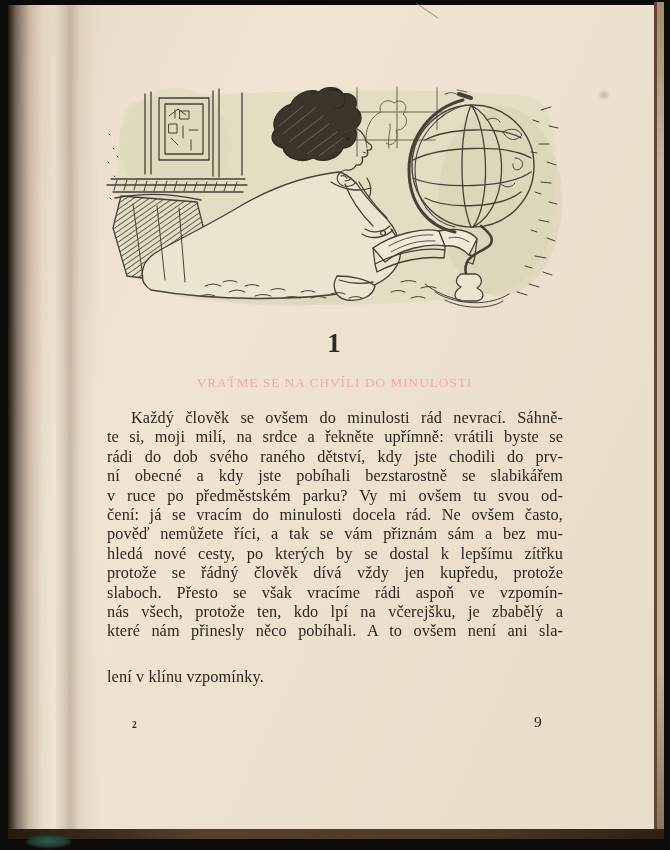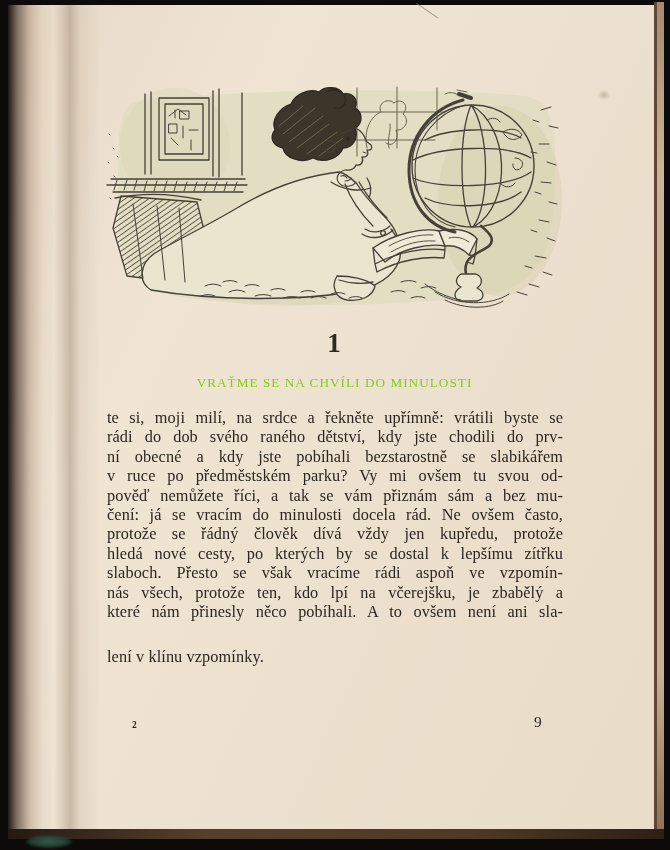--- a/index.html
+++ b/index.html
@@ -22,21 +22,21 @@
         background:radial-gradient(ellipse,#3d6a58 0%,#24463a 55%,rgba(0,0,0,0) 85%);
         filter:blur(1px);opacity:.85;}
   .stain-dot{position:absolute;left:598px;top:90px;width:12px;height:10px;border-radius:50%;
         background:radial-gradient(ellipse,rgba(150,130,100,.45),rgba(0,0,0,0) 75%);}
   .scratch{position:absolute;left:414px;top:10px;width:26px;height:1px;background:rgba(130,108,84,.65);
         transform:rotate(35deg);}
   .illus{position:absolute;left:105px;top:86px;}
   .ch-num{position:absolute;top:328px;left:106px;width:457px;text-align:center;
         font-size:27px;font-weight:bold;letter-spacing:1px;color:#2e2922;}
   .ch-title{position:absolute;top:375px;left:106px;width:457px;text-align:center;
-        font-size:13.2px;letter-spacing:1.05px;color:#84cc16;white-space:nowrap;}
+        font-size:13.2px;letter-spacing:1.05px;color:#fca5a5;white-space:nowrap;}
   .bodytext{position:absolute;top:408px;left:107px;width:456px;
         font-size:16.3px;line-height:19.4px;color:#2b2620;letter-spacing:.1px;}
   .ln{text-align:justify;text-align-last:justify;}
   .ln.first{text-indent:24px;}
   .ln.last{text-align-last:left;margin-top:26px;}
   .sig{position:absolute;left:132px;top:720px;font-size:9.5px;font-weight:bold;color:#2b2620;}
   .pgnum{position:absolute;left:534px;top:713px;font-size:15.5px;color:#2b2620;}
 </style>
 </head>
 <body>
@@ -140,28 +140,29 @@
         <path d="M4,48 l1,1 M8,62 l1,1 M3,76 l1,1 M9,90 l1,1 M5,112 l1,1 M12,70 l1,1"></path>
         <path d="M28,118 L38,192 M52,120 L60,194 M74,122 L80,196"></path>
       </g>
     </g>
   </svg>
 
   <div class="ch-num">1</div>
   <div class="ch-title">VRAŤME SE NA CHVÍLI DO MINULOSTI</div>
 
   <div class="bodytext">
+    <div class="ln first">Každý člověk se ovšem do minulosti rád nevrací. Sáhně-</div>
     <div class="ln">te si, moji milí, na srdce a řekněte upřímně: vrátili byste se</div>
     <div class="ln">rádi do dob svého raného dětství, kdy jste chodili do prv-</div>
     <div class="ln">ní obecné a kdy jste pobíhali bezstarostně se slabikářem</div>
     <div class="ln">v ruce po předměstském parku? Vy mi ovšem tu svou od-</div>
+    <div class="ln">čení: já se vracím do minulosti docela rád. Ne ovšem často,</div>
     <div class="ln">pověď nemůžete říci, a tak se vám přiznám sám a bez mu-</div>
-    <div class="ln">čení: já se vracím do minulosti docela rád. Ne ovšem často,</div>
+    <div class="ln">hledá nové cesty, po kterých by se dostal k lepšímu zítřku</div>
     <div class="ln">protože se řádný člověk dívá vždy jen kupředu, protože</div>
-    <div class="ln">hledá nové cesty, po kterých by se dostal k lepšímu zítřku</div>
     <div class="ln">slaboch. Přesto se však vracíme rádi aspoň ve vzpomín-</div>
     <div class="ln">nás všech, protože ten, kdo lpí na včerejšku, je zbabělý a</div>
     <div class="ln">které nám přinesly něco pobíhali. A to ovšem není ani sla-</div>
     <div class="ln last">lení v klínu vzpomínky.</div>
   </div>
 
   <div class="sig">2</div>
   <div class="pgnum">9</div>
 
   <div class="gutter"></div>

